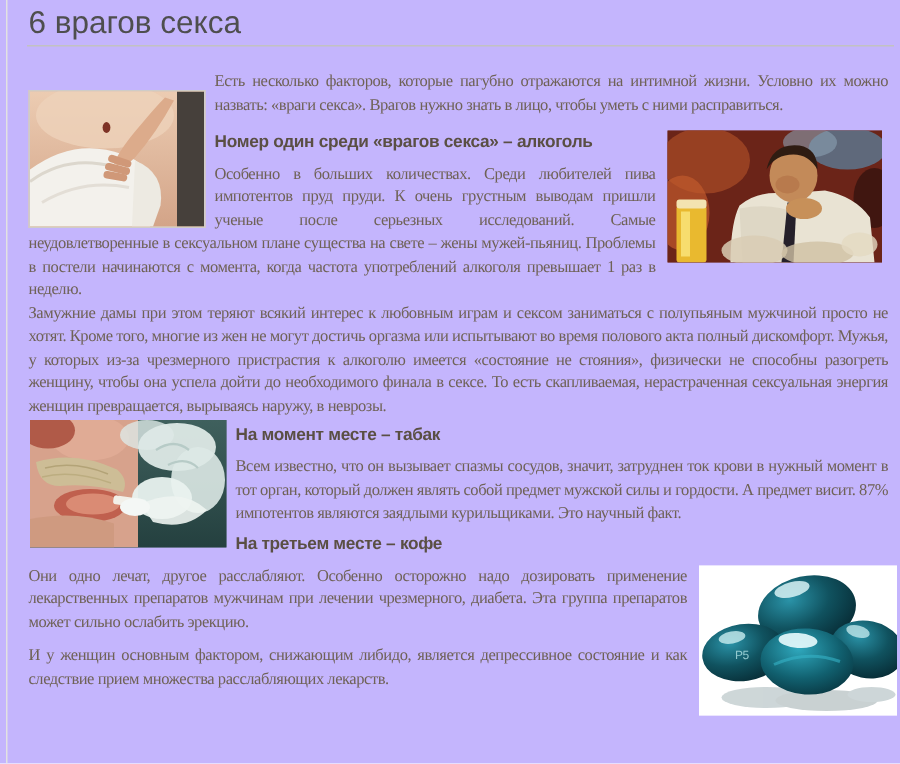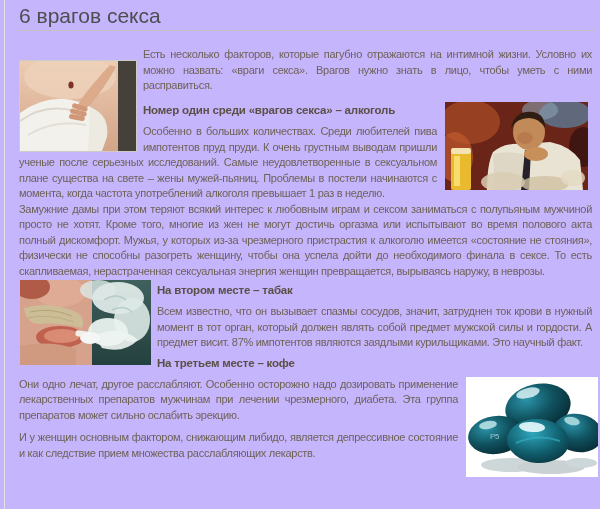--- a/index.html
+++ b/index.html
@@ -7,21 +7,21 @@
     position:relative;width:600px;height:509px;overflow:hidden;background:#c4b5fd;
     font-family:"Liberation Sans",sans-serif;color:#6f6257;
   }
   .edge-line{position:absolute;left:4px;top:0;bottom:0;width:1px;background:#e2e2e2;}
   .page-title{
     margin:3px 4px 0 19px;font-size:21px;line-height:25px;font-weight:400;color:#4e4e4e;
     letter-spacing:0;
   }
   .title-rule{margin:2px 4px 0 18px;height:1px;background:#c2c2c2;}
   .article{margin:0 8px 0 19px;font-size:11px;line-height:15.5px;letter-spacing:-0.3px;}
-  .article p{margin:0;text-align:justify;}
+  .article p{margin:0;text-align:justify;font-family:Liberation Serif, serif;}
   .article h2{
     margin:0;font-size:11.5px;line-height:15.5px;font-weight:700;color:#5a4f44;
     letter-spacing:-0.2px;text-align:left;
   }
   .ph{display:block;}
   .ph svg{display:block;}
   .img-woman{float:left;width:118px;height:92px;margin:13px 6px 0 0;
     border:1px solid #cfccc7;box-sizing:border-box;background:#e7c5ab;}
   .img-beer{float:right;width:143px;height:88px;margin:8.5px 4px 0 8px;background:#6b2418;}
   .img-smoke{float:left;width:131px;height:85px;margin:1px 6px 0 1px;background:#375755;}
@@ -129,21 +129,21 @@
           <ellipse cx="78" cy="10" rx="18" ry="10" opacity="0.8"></ellipse>
           <ellipse cx="112" cy="40" rx="18" ry="22" opacity="0.9"></ellipse>
           <ellipse cx="88" cy="52" rx="20" ry="14" opacity="0.95" fill="#e9f2ef"></ellipse>
           <path d="M74,56 Q100,44 118,60 Q104,74 82,68 Z" opacity="0.9" fill="#eef4f1"></path>
         </g>
         <path d="M84,20 Q96,12 106,20 M92,30 Q104,24 112,32" stroke="#b7cbc7" stroke-width="1.5" fill="none"></path>
         <ellipse cx="70" cy="58" rx="10" ry="6" fill="#f4f7f5"></ellipse>
       </svg>
     </span>
 
-    <h2 class="h-tobacco">На втором месте – табак</h2>
+    <h2 class="h-tobacco">На момент месте – табак</h2>
     <p class="p-tobacco">Всем известно, что он вызывает спазмы сосудов, значит, затруднен ток крови в нужный момент в тот орган, который должен являть собой предмет мужской силы и гордости. А предмет висит. 87% импотентов являются заядлыми курильщиками. Это научный факт.</p>
 
     <h2 class="h-coffee">На третьем месте – кофе</h2>
 
     <span class="ph img-pills">
       <svg width="132" height="100" viewBox="0 0 132 100" xmlns="http://www.w3.org/2000/svg">
         <defs>
           <radialGradient id="pg" cx="0.35" cy="0.3" r="0.9">
             <stop offset="0" stop-color="#2a93a8"></stop>
             <stop offset="0.45" stop-color="#10525f"></stop>

